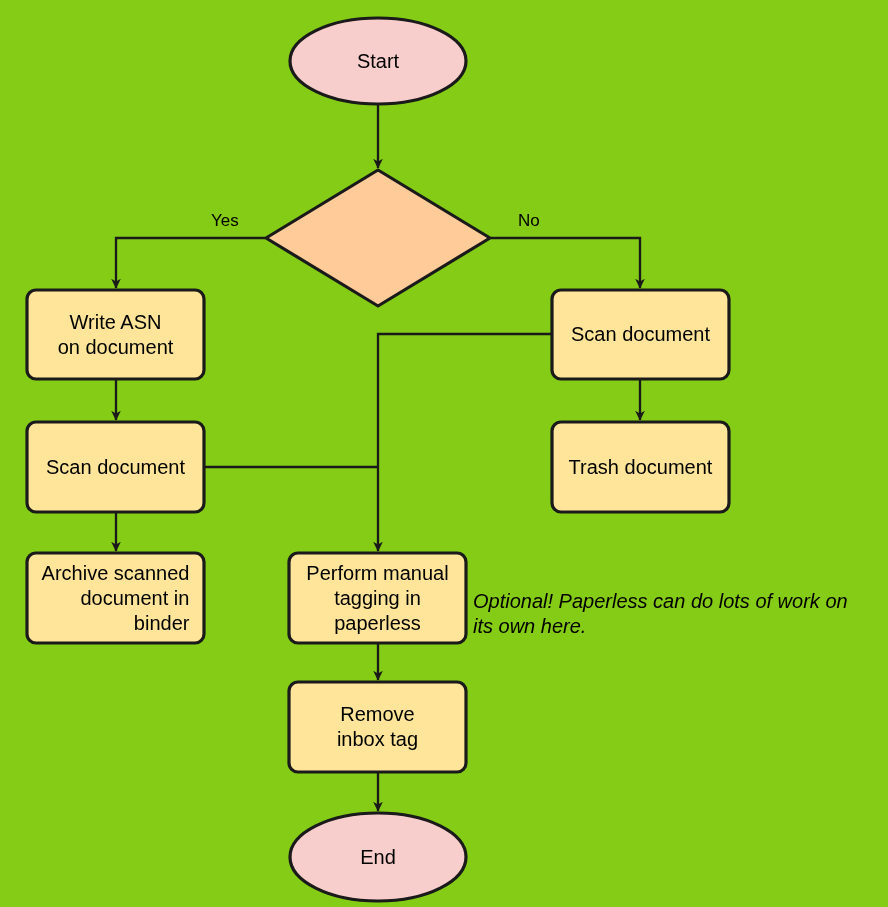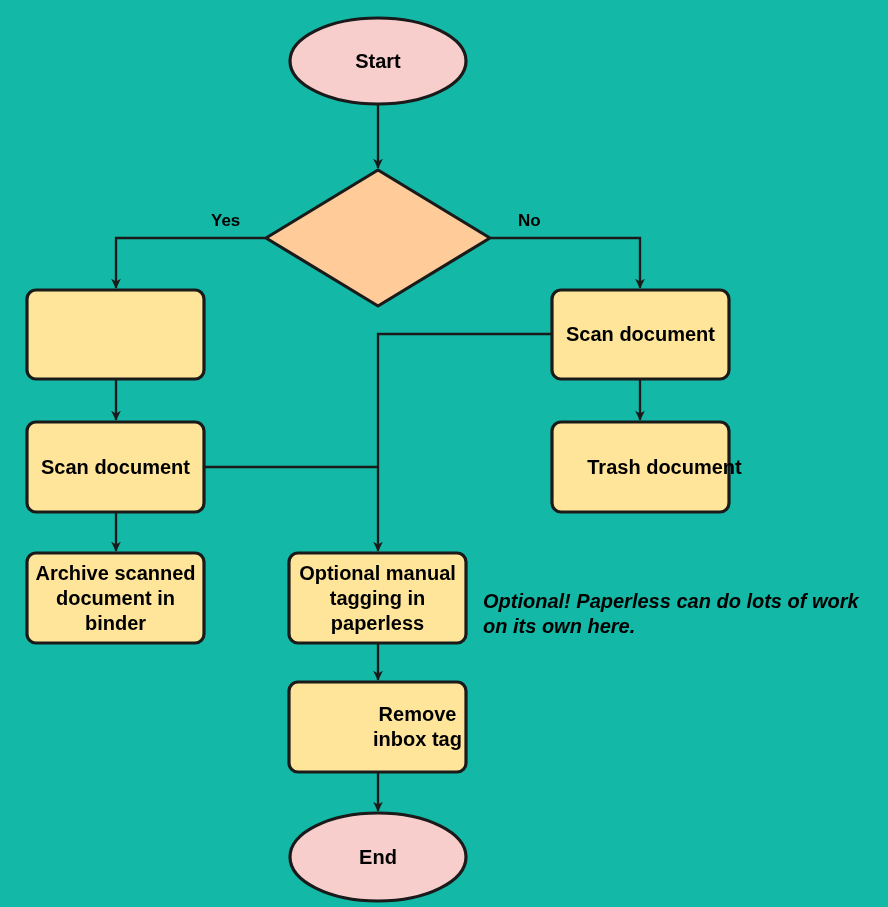--- a/index.html
+++ b/index.html
@@ -8,23 +8,22 @@
     padding: 0;
     background: #ffffff;
   }
   body {
     font-family: "Liberation Sans", sans-serif;
   }
   #flowchart-canvas {
     position: relative;
     width: 888px;
     height: 907px;
-    background: #14b8a6;
+    background: #84cc16;
     overflow: hidden;
-    font-weight: bold;
   }
   #flowchart-canvas svg {
     position: absolute;
     top: 0;
     left: 0;
     width: 888px;
     height: 907px;
     display: block;
   }
   .node-shape {
@@ -133,39 +132,41 @@
 
       <rect class="node-shape node-process" x="289" y="682" width="177" height="90" rx="9" ry="9"></rect>
 
       <ellipse class="node-shape node-terminal" cx="378" cy="857" rx="88" ry="44"></ellipse>
     </g>
   </svg>
 
   <div class="node-label" style="left:290px; top:18px; width:176px; height:86px;">Start</div>
 
 
+  <div class="node-label" style="left:27px; top:290px; width:177px; height:89px;">Write ASN
+on document</div>
 
   <div class="node-label" style="left:27px; top:422px; width:177px; height:90px;">Scan document</div>
 
-  <div class="node-label" style="left:27px; top:553px; width:177px; height:90px;">Archive scanned
+  <div class="node-label" style="left:27px; top:553px; width:177px; height:90px;text-align:right;">Archive scanned
 document in
 binder</div>
 
   <div class="node-label" style="left:552px; top:290px; width:177px; height:89px;">Scan document</div>
 
-  <div class="node-label" style="left:552px; top:422px; width:177px; height:90px;padding-left:24px;">Trash document</div>
+  <div class="node-label" style="left:552px; top:422px; width:177px; height:90px;">Trash document</div>
 
-  <div class="node-label" style="left:289px; top:553px; width:177px; height:90px;">Optional manual
+  <div class="node-label" style="left:289px; top:553px; width:177px; height:90px;">Perform manual
 tagging in
 paperless</div>
 
-  <div class="node-label" style="left:289px; top:682px; width:177px; height:90px;padding-left:40px;">Remove
+  <div class="node-label" style="left:289px; top:682px; width:177px; height:90px;">Remove
 inbox tag</div>
 
   <div class="node-label" style="left:290px; top:813px; width:176px; height:88px;">End</div>
 
   <div class="edge-label" style="left:211px; top:210px;">Yes</div>
 
   <div class="edge-label" style="left:518px; top:210px;">No</div>
 
-  <div class="annotation-note" style="left:483px; top:589px; width:400px;">Optional! Paperless can do lots of work on its own here.</div>
+  <div class="annotation-note" style="left:473px; top:589px; width:400px;">Optional! Paperless can do lots of work on its own here.</div>
 
 </div>
 
 </body></html>

